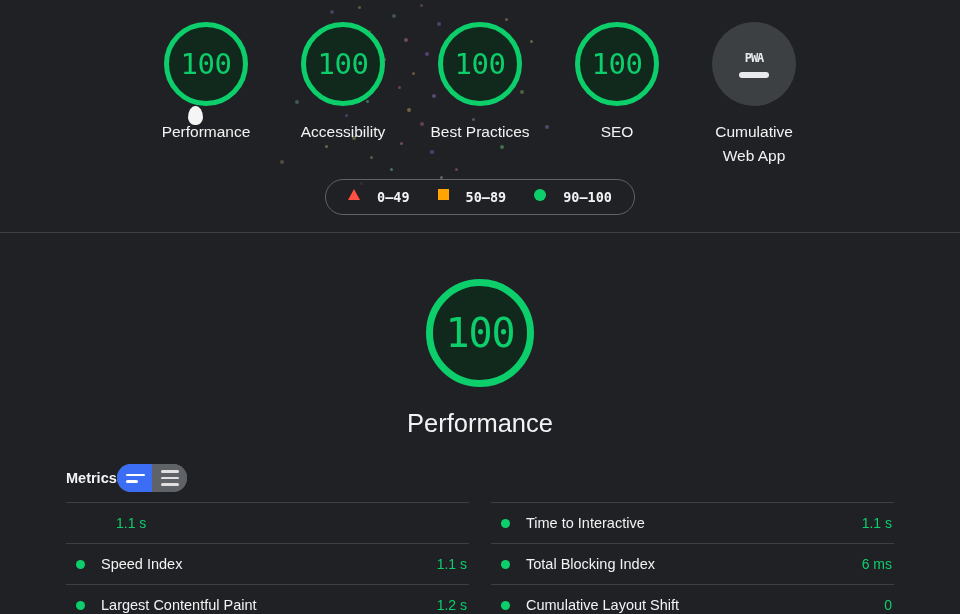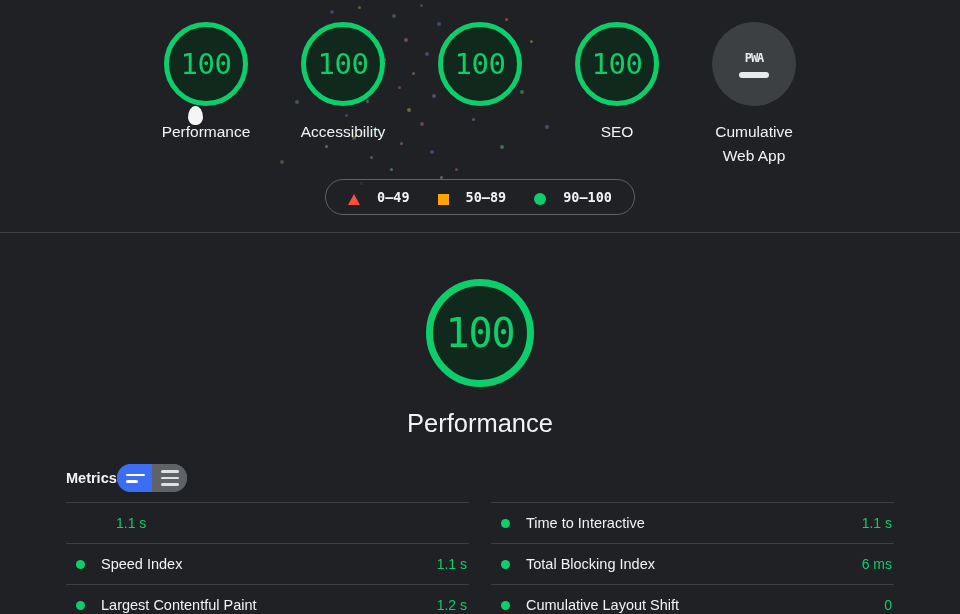--- a/index.html
+++ b/index.html
@@ -136,21 +136,21 @@
     border: 1px solid #5f6368;
     border-radius: 24px;
     padding: 9px 22px;
     display: flex;
     align-items: center;
     gap: 28px;
     background: rgba(32,33,36,0.6);
   }
   .legend-item {
     display: flex;
-    align-items: flex-end;
+    align-items: flex-start;
     gap: 17px;
   }
   .legend-text {
     font-family: "DejaVu Sans Mono", "Liberation Mono", monospace;
     font-size: 13.5px;
     font-weight: bold;
     color: #f1f3f4;
   }
   .swatch-triangle {
     width: 0; height: 0;
@@ -340,20 +340,21 @@
       <div class="gauge-ring pass">
         <span class="gauge-score">100</span>
       </div>
       <div class="gauge-label">Accessibility</div>
     </div>
 
     <div class="gauge-item">
       <div class="gauge-ring pass">
         <span class="gauge-score">100</span>
       </div>
+      <div class="gauge-label">Best Practices</div>
     </div>
 
     <div class="gauge-item">
       <div class="gauge-ring pass">
         <span class="gauge-score">100</span>
       </div>
       <div class="gauge-label">SEO</div>
     </div>
 
     <div class="gauge-item">

